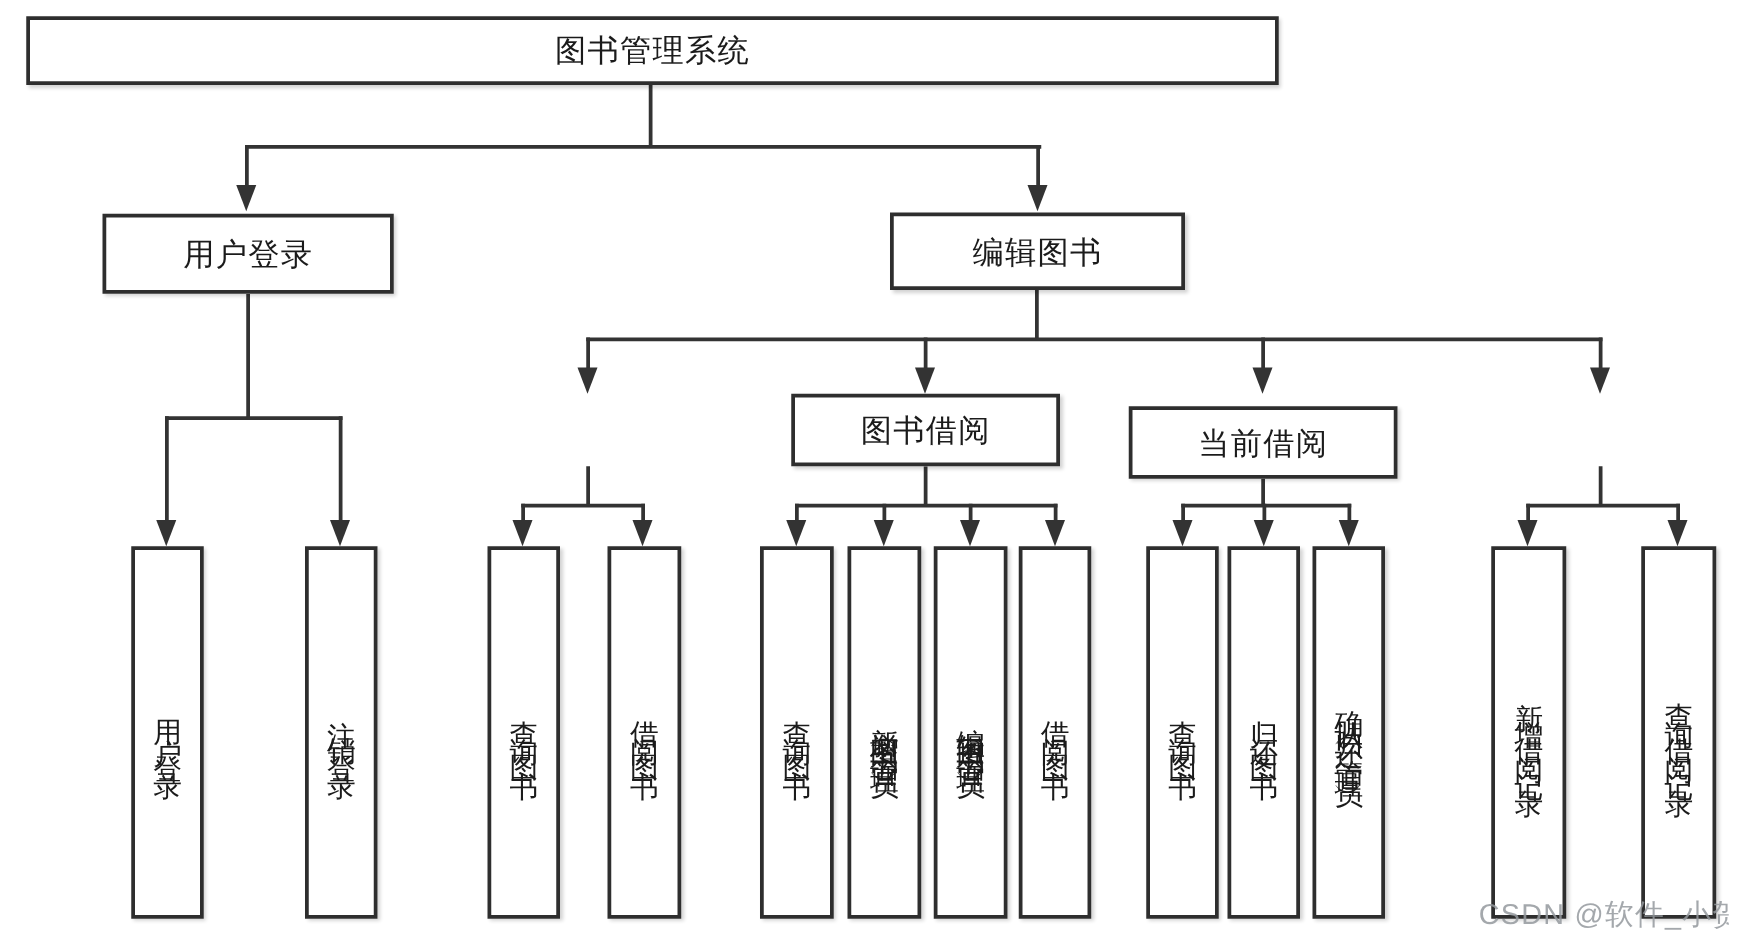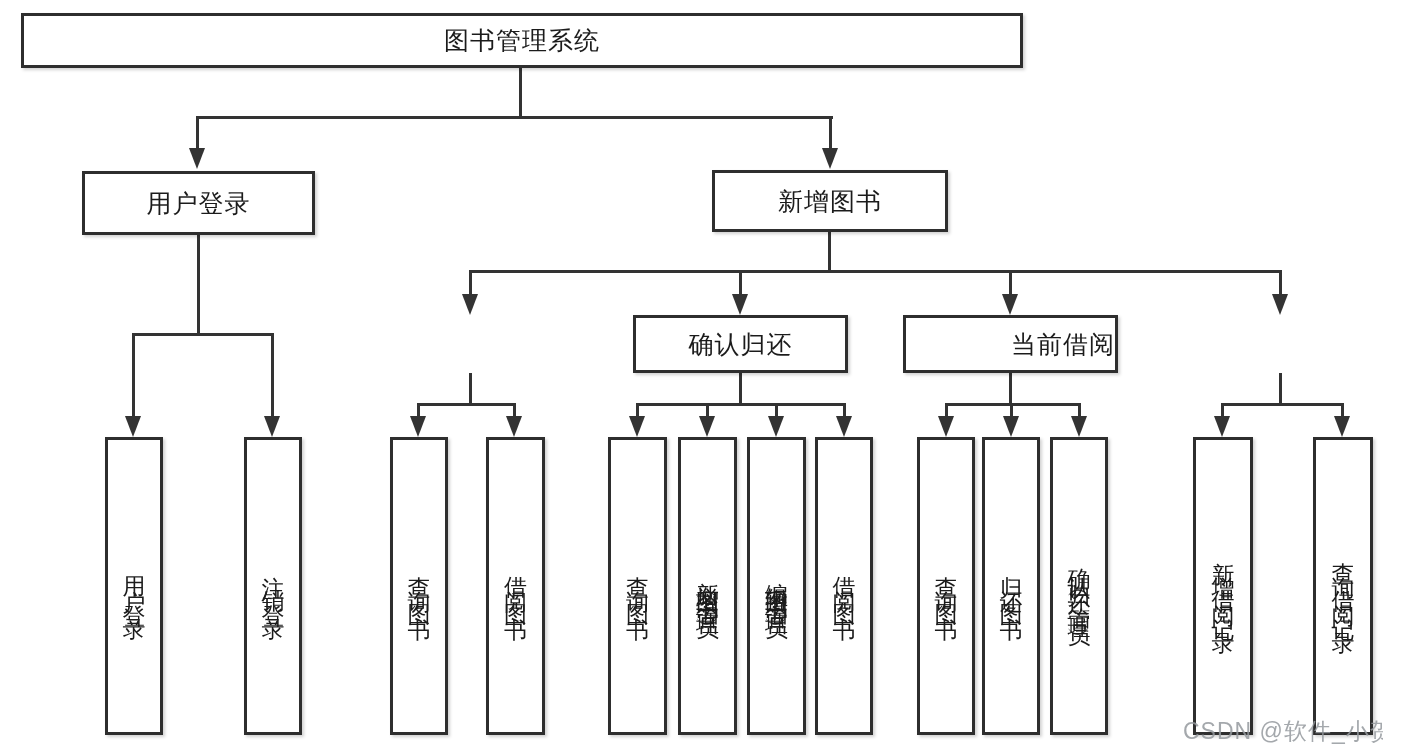--- a/index.html
+++ b/index.html
@@ -118,27 +118,27 @@
   <div class="vl" style="left:1341px; top:403px; height:16px;"></div>
   <div class="ar" style="left:1334px; top:416px;"></div>
 
   <div class="box h" style="left:21px; top:13px; width:1002px; height:55px;">
     <span>图书管理系统</span>
   </div>
   <div class="box h" style="left:82px; top:171px; width:233px; height:64px;">
     <span>用户登录</span>
   </div>
   <div class="box h" style="left:712px; top:170px; width:236px; height:62px;">
-    <span>新增图书</span>
+    <span>编辑图书</span>
   </div>
 
   <div class="box h" style="left:633px; top:315px; width:215px; height:58px;">
-    <span>确认归还</span>
+    <span>图书借阅</span>
   </div>
-  <div class="box h" style="left:903px; top:315px; width:215px; height:58px;justify-content:flex-end;">
+  <div class="box h" style="left:903px; top:325px; width:215px; height:58px;">
     <span>当前借阅</span>
   </div>
 
   <div class="box v" style="left:105px; top:437px; height:298px;">
     <span class="vtext sp14">用户登录</span>
   </div>
   <div class="box v" style="left:244px; top:437px; height:298px;">
     <span class="vtext sp14">注销登录</span>
   </div>
 

